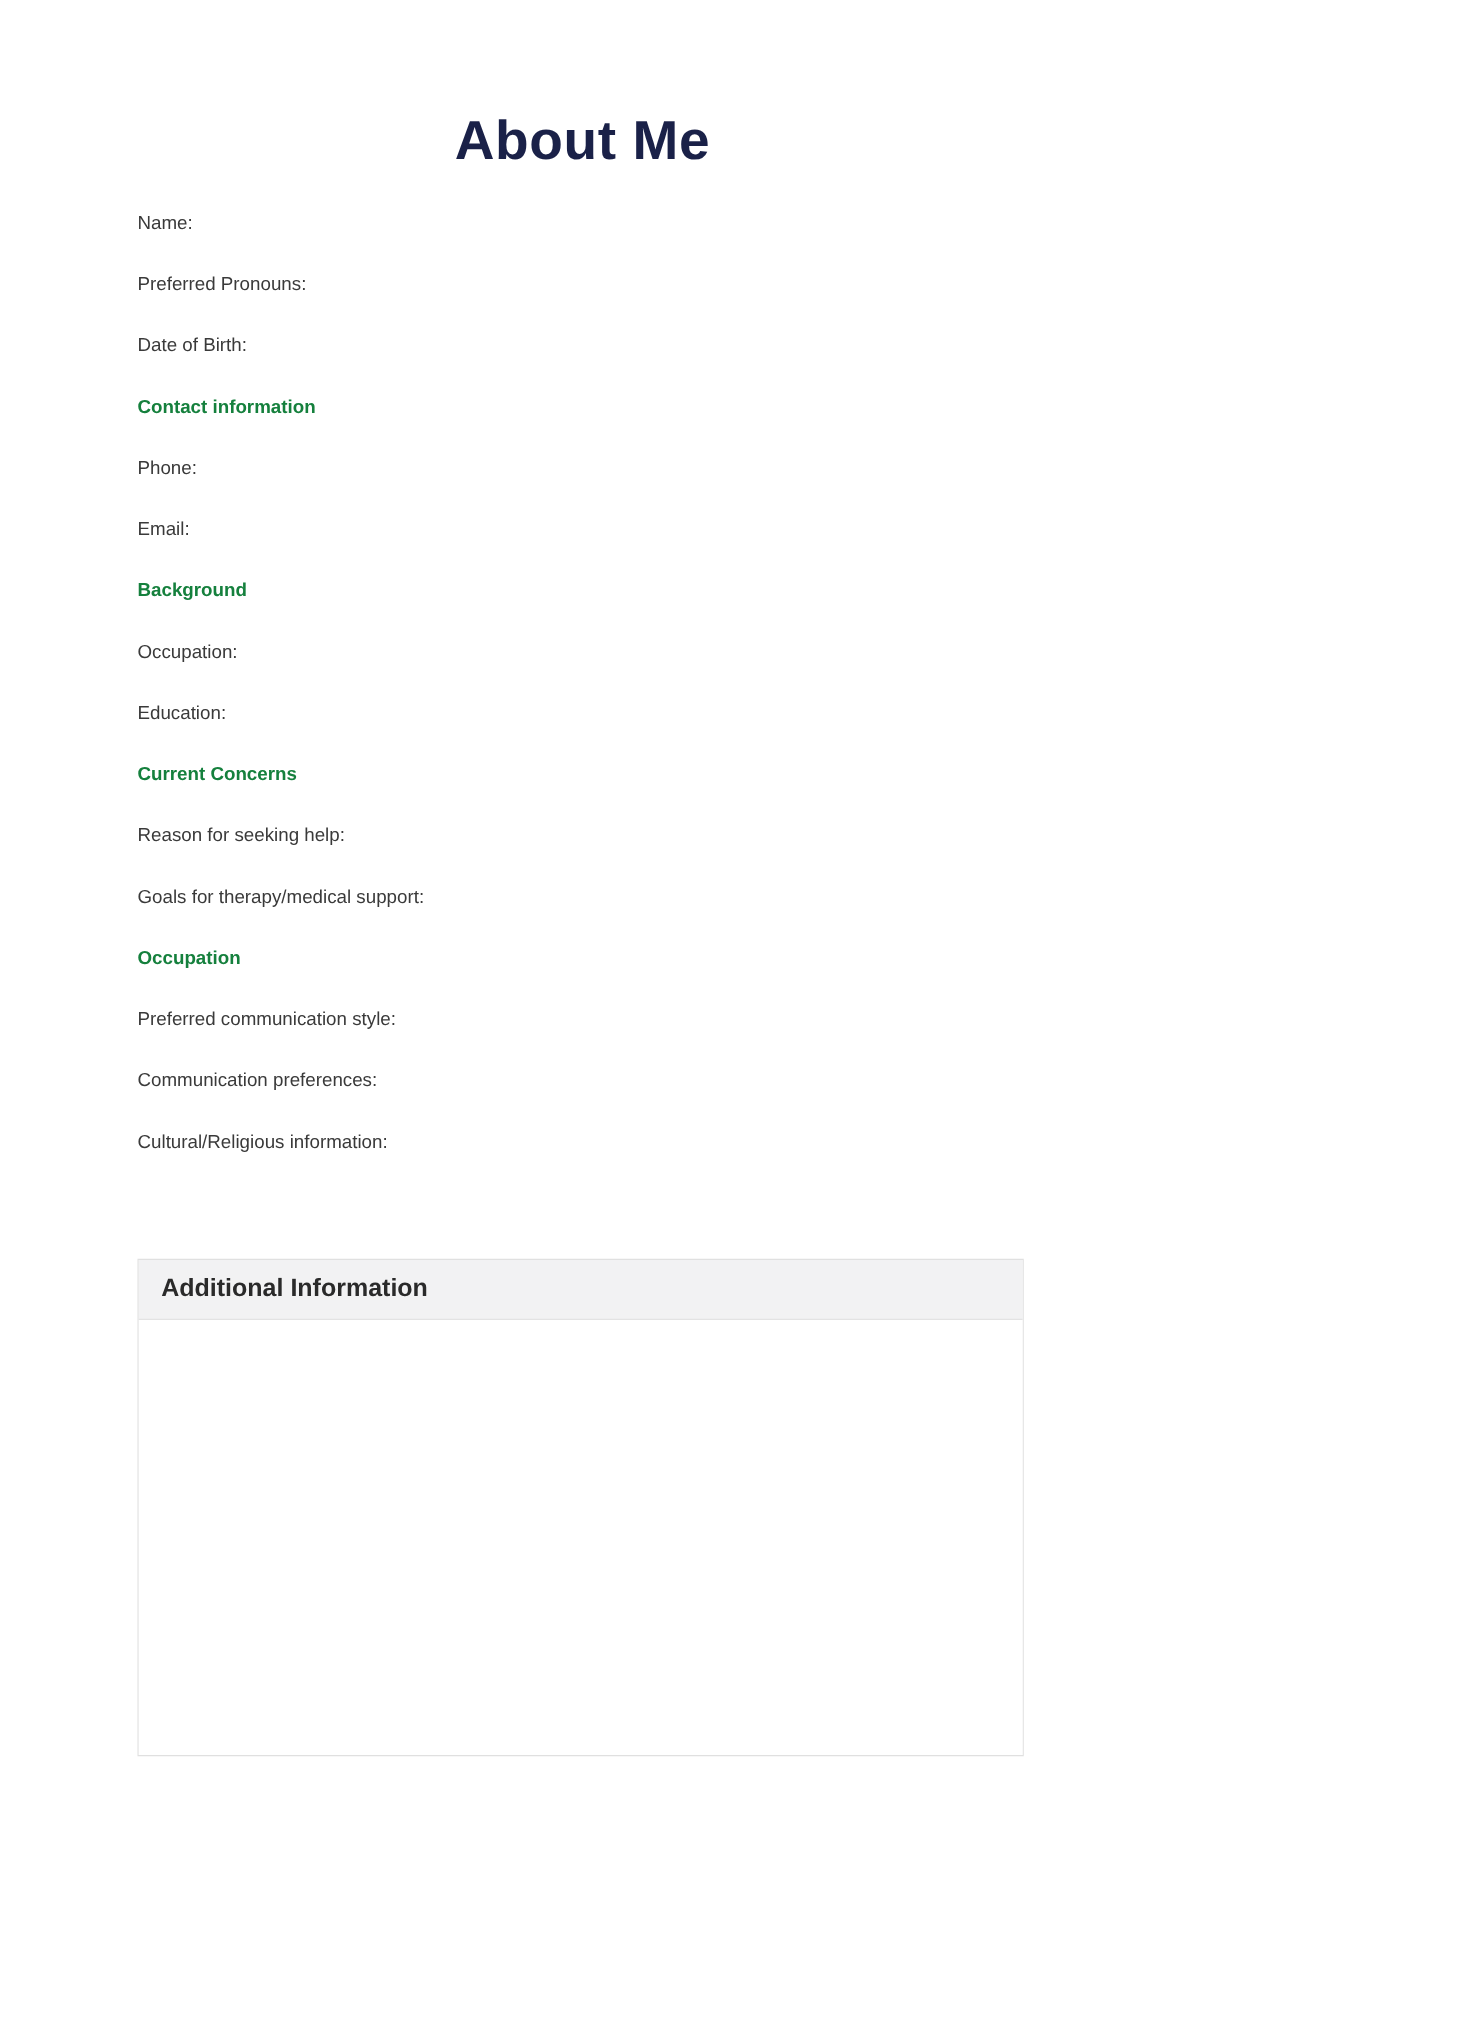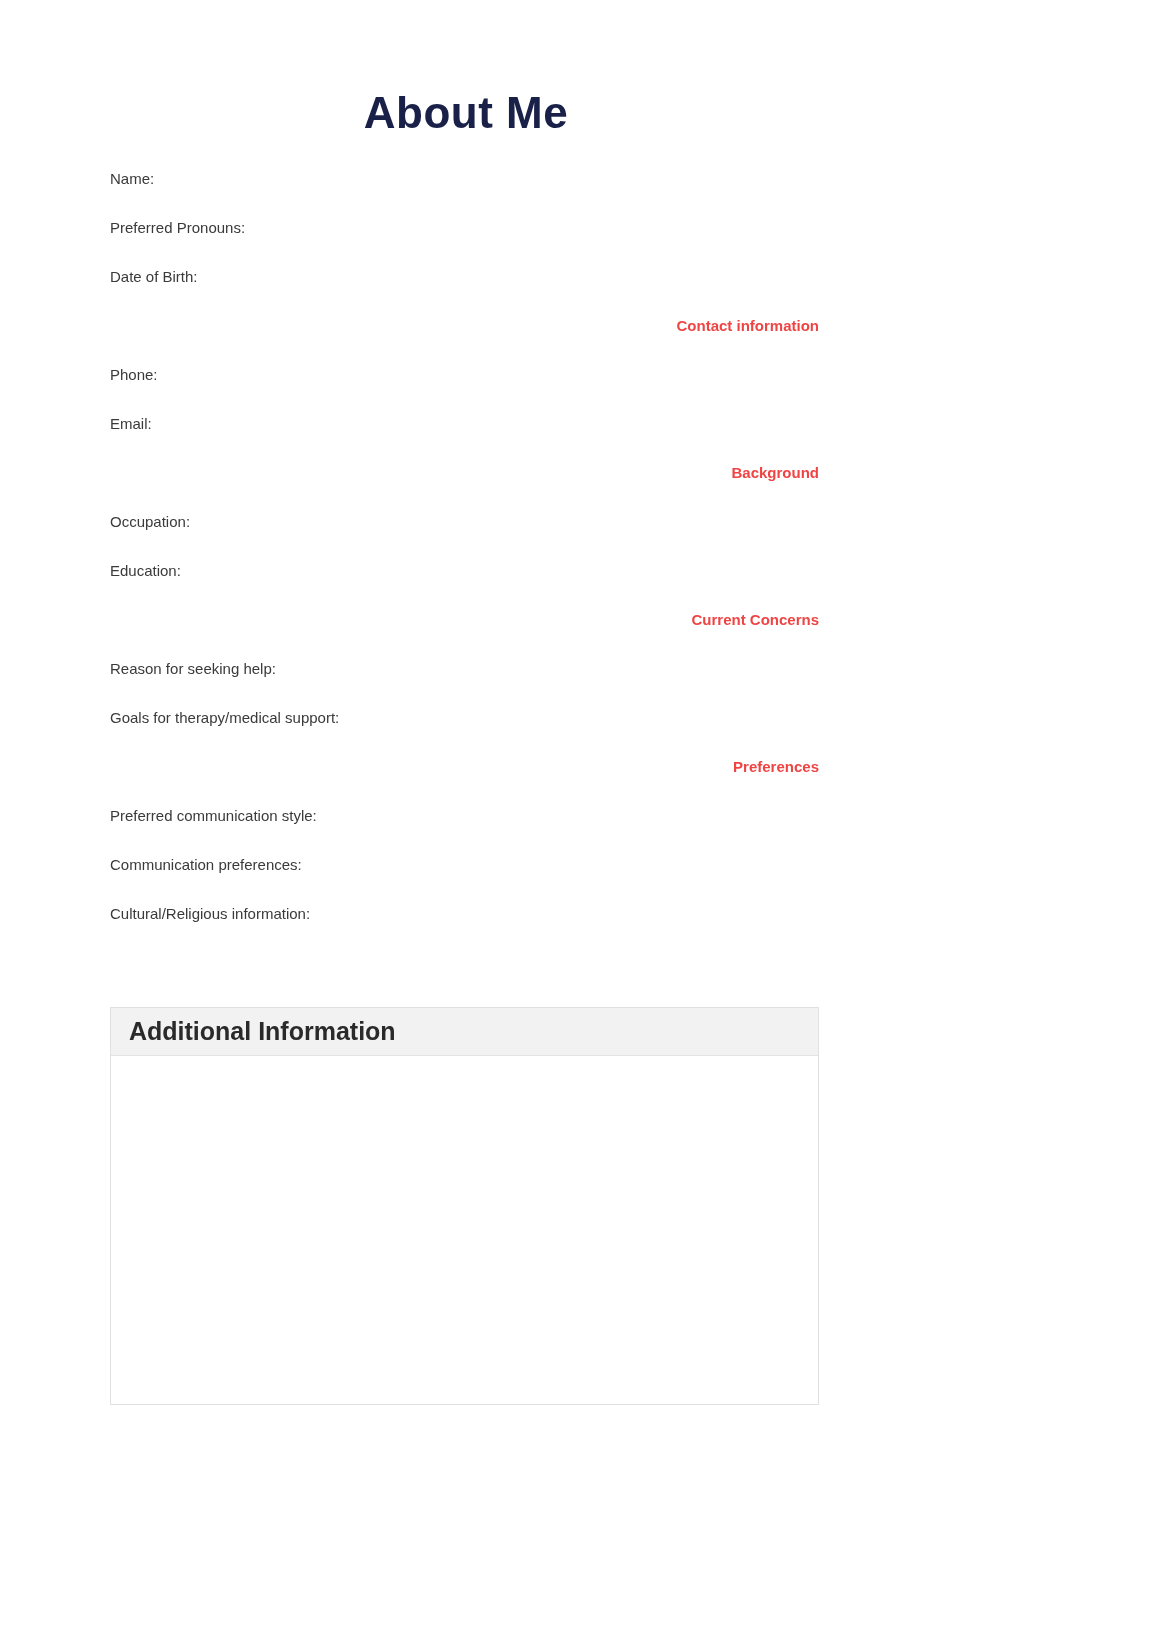--- a/index.html
+++ b/index.html
@@ -26,33 +26,32 @@
   }
   .field {
     font-size: 15px;
     line-height: 26px;
     margin: 0 0 23px 0;
     color: #3a3a3a;
     font-weight: normal;
   }
   .field.section-heading {
     font-weight: bold;
-    color: #ef4444;
-    text-align: right;
+    color: #15803d;
   }
   .info-box {
     margin-top: 80px;
     border: 1px solid #e0e0e0;
     background: #ffffff;
   }
   .info-box-header {
     background: #f2f2f3;
     border-bottom: 1px solid #e3e3e3;
     padding: 10px 18px;
-    font-size: 25px;
+    font-size: 20px;
     line-height: 27px;
     font-weight: bold;
     color: #2a2a2a;
   }
   .info-box-body {
     height: 348px;
     background: #ffffff;
   }
 </style>
 </head>
@@ -81,21 +80,21 @@
     <p class="field">Occupation:</p>
 
     <p class="field">Education:</p>
 
     <p class="field section-heading">Current Concerns</p>
 
     <p class="field">Reason for seeking help:</p>
 
     <p class="field">Goals for therapy/medical support:</p>
 
-    <p class="field section-heading">Preferences</p>
+    <p class="field section-heading">Occupation</p>
 
     <p class="field">Preferred communication style:</p>
 
     <p class="field">Communication preferences:</p>
 
     <p class="field">Cultural/Religious information:</p>
 
     <div class="info-box">
       <div class="info-box-header">Additional Information</div>
       <div class="info-box-body"></div>

